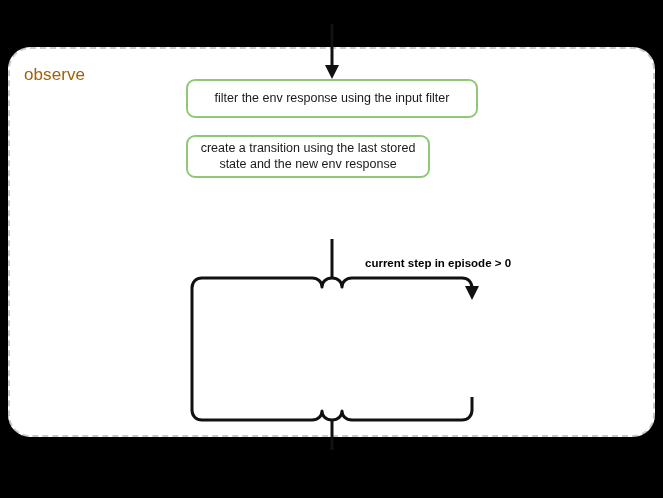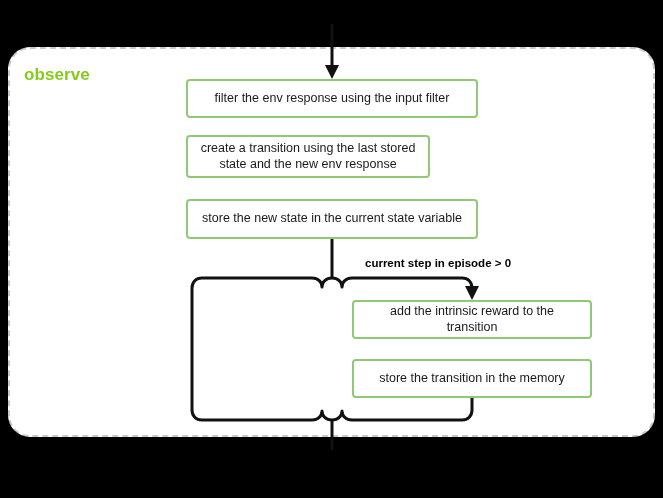--- a/index.html
+++ b/index.html
@@ -25,32 +25,32 @@
     box-sizing: border-box;
     background: #ffffff;
     border: 2px dashed #c9c9c9;
     border-radius: 22px;
   }
   #scope-title {
     position: absolute;
     left: 24px;
     top: 65px;
     font-size: 17px;
-    font-weight: bold;
-    color: #84cc16;
+    font-weight: normal;
+    color: #a16207;
     letter-spacing: 0.1px;
     white-space: nowrap;
   }
   
   .node {
     position: absolute;
     box-sizing: border-box;
     background: #ffffff;
     border: 2.5px solid #8fc976;
-    border-radius: 4px;
+    border-radius: 9px;
     display: flex;
     align-items: center;
     justify-content: center;
     text-align: center;
     color: #1a1a1a;
     font-size: 12.5px;
     line-height: 1.25;
     padding: 2px 10px;
   }
   
@@ -125,19 +125,16 @@
       <path class="edge-path" d="M 332,420 L 332,450"></path>
     </g>
   </svg>
 
   <div class="edge-label" style="left:345px; top:257px;margin-left:20px;">current step in episode &gt; 0</div>
 
   <div class="node" style="left:186px; top:79px; width:292px; height:39px;">filter the env response using the input filter</div>
 
   <div class="node" style="left:186px; top:135px; width:244px; height:43px;">create a transition using the last stored state and the new env response</div>
 
-  <div class="node" style="left:186px; top:199px; width:292px; height:40px;">store the new state in the current state variable</div>
 
-  <div class="node" style="left:352px; top:300px; width:240px; height:39px;">add the intrinsic reward to the transition</div>
 
-  <div class="node" style="left:352px; top:359px; width:240px; height:39px;">store the transition in the memory</div>
 
 </div>
 
 </body></html>

